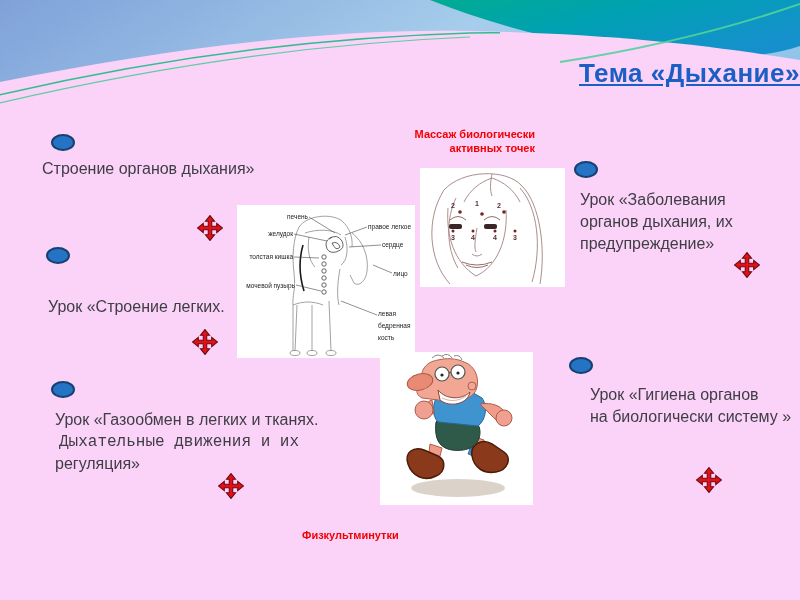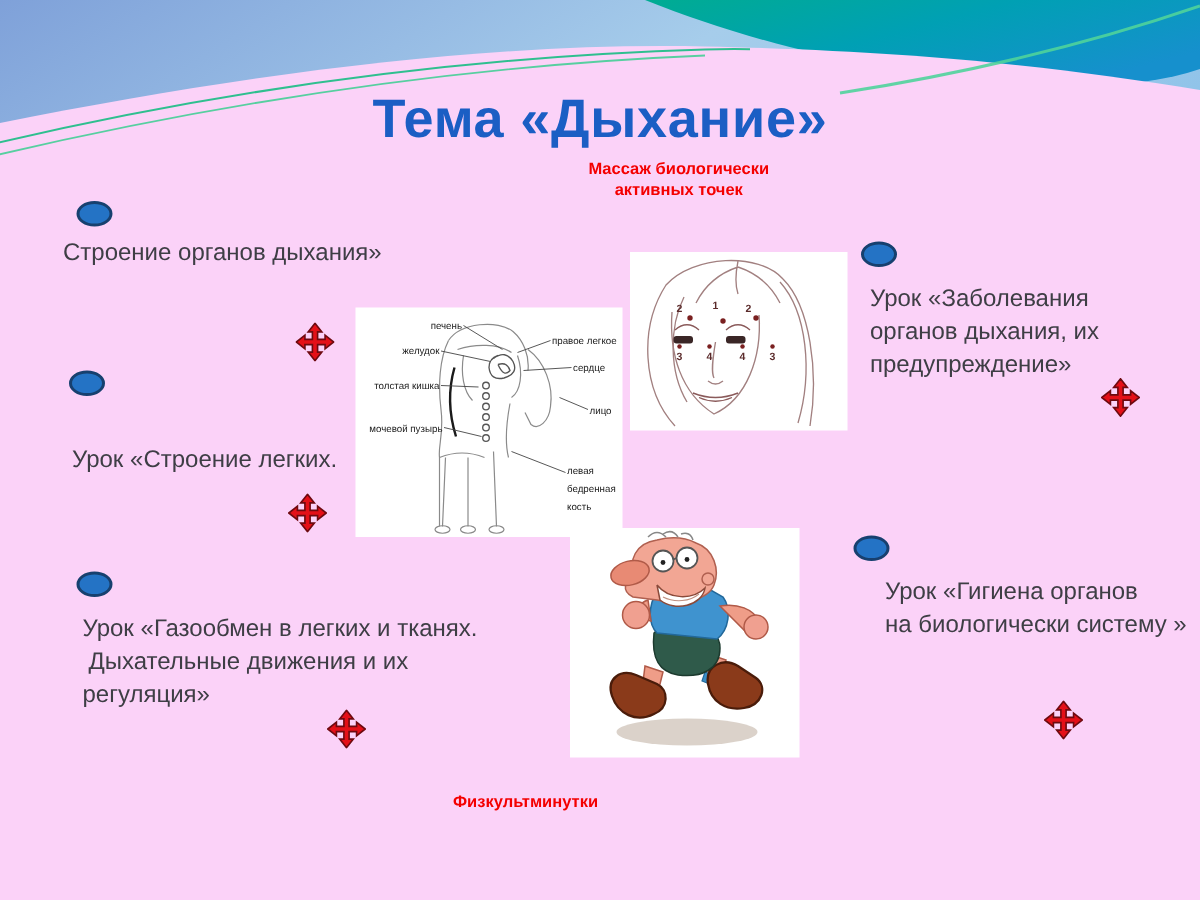--- a/index.html
+++ b/index.html
@@ -3,26 +3,27 @@
 <meta charset="utf-8">
 <style>
   html,body{margin:0;padding:0;background:#888;}
   .slide{
     position:relative;width:800px;height:600px;overflow:hidden;
     background:var(--bg-pink,#fbd2f8);
     font-family:"Liberation Sans", sans-serif;
   }
   .banner{position:absolute;left:0;top:0;}
   .title{
-    position:absolute;left:0;right:0;top:58px;margin:0;text-align:center;
-    font-size:36px;font-weight:700;color:var(--title-blue,#1b5ec4);
+    position:absolute;left:0;right:0;top:58px;margin:0;text-align:right;
+    font-size:26px;font-weight:700;color:var(--title-blue,#1b5ec4);
     letter-spacing:0.5px;
+    text-decoration:underline;
   }
   .massage-note{
-    position:absolute;left:370px;top:106px;width:165px;text-align:center;
+    position:absolute;left:370px;top:127px;width:165px;text-align:right;
     font-size:11px;font-weight:700;color:var(--accent-red,#f40000);line-height:14px;
   }
   .fizkult-note{
     position:absolute;left:302px;top:529px;
     font-size:11px;font-weight:700;color:var(--accent-red,#f40000);
   }
   .lesson{
     position:absolute;color:var(--text-dark,#3e3e45);
     font-size:16px;line-height:22px;
   }
@@ -80,21 +81,21 @@
   <div class="lesson" style="left:42px;top:158px;width:250px;">
     <div>Строение органов дыхания»</div>
   </div>
 
   <div class="lesson" style="left:48px;top:296px;width:230px;">
     <div>Урок «Строение легких.</div>
   </div>
 
   <div class="lesson" style="left:55px;top:409px;width:270px;">
     <div>Урок «Газообмен в легких и тканях.</div>
-    <div style="padding-left:4px;">Дыхательные движения и их</div>
+    <div style="padding-left:4px;font-family:Liberation Mono, monospace;">Дыхательные движения и их</div>
     <div>регуляция»</div>
   </div>
 
   <div class="lesson" style="left:580px;top:189px;width:210px;">
     <div>Урок «Заболевания</div>
     <div>органов дыхания, их</div>
     <div>предупреждение»</div>
   </div>
 
   <div class="lesson" style="left:548px;top:384px;width:230px;margin-left:42px;">

